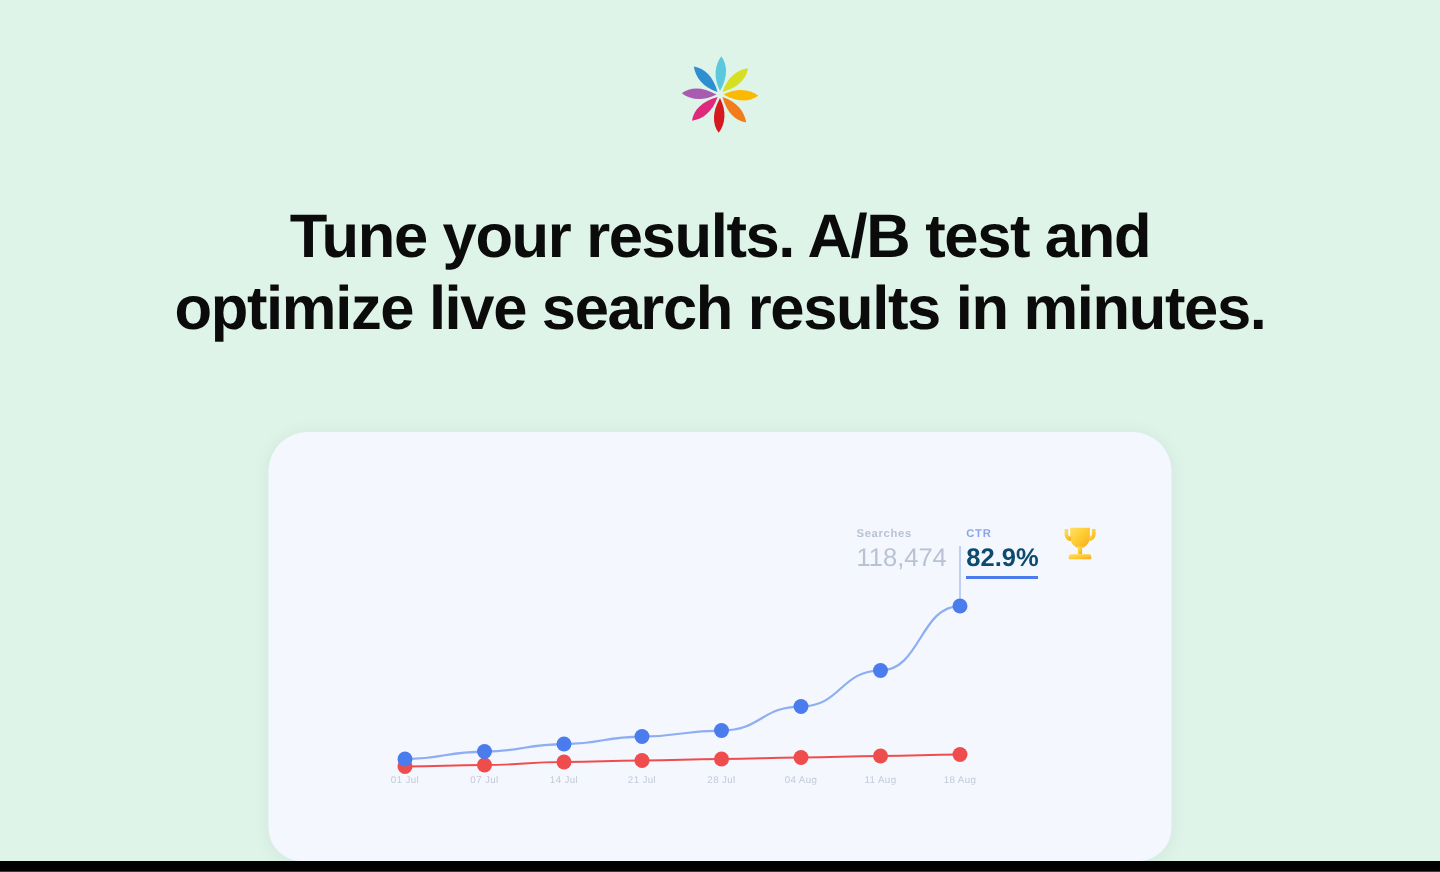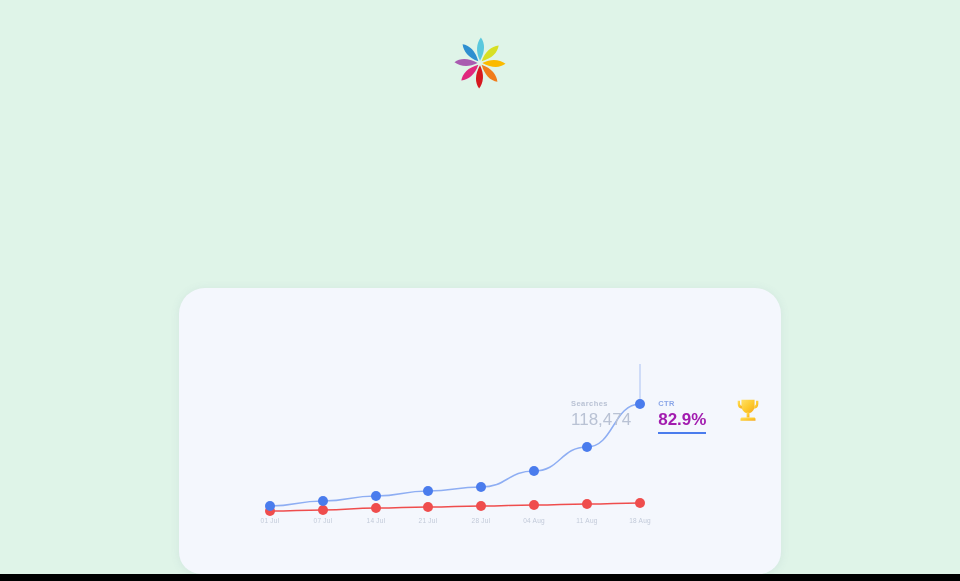--- a/index.html
+++ b/index.html
@@ -51,40 +51,39 @@
     background:#f4f7fd;
     border-radius:26px 26px 22px 22px;
     box-shadow:0 1px 10px rgba(90,110,150,0.10);
     overflow:hidden;
   }
 
   
   .stats {
     position:absolute; left:392px; top:62px;
     display:flex; align-items:flex-start;
-    gap:27px;
-    margin-top:48px;
+    gap:13px;
   }
   .stat { display:flex; flex-direction:column; }
   .stat-label {
     font-size:7.5px;
     letter-spacing:0.45px;
     font-weight:bold;
     line-height:11px;
   }
   .stat-value {
     font-size:17px;
     line-height:21px;
     font-weight:normal;
   }
   .stat.searches .stat-label { color:#b9c2d4; }
   .stat.searches .stat-value { color:#b9c2d4; }
   .stat.ctr .stat-label { color:#8aa6e8; }
   .stat.ctr .stat-value {
-    color:#a21caf; font-weight:bold;
+    color:#0c4a6e; font-weight:bold;
     border-bottom:2px solid #4a7ced;
     padding-bottom:2px;
   }
   .trophy { width:30px; height:30px; display:block; margin-top:-2px; }
 
   
   .chart { position:absolute; left:0; top:0; width:602px; height:286px; }
 
   .axis-labels {
     position:absolute; left:0; top:229px;
@@ -128,20 +127,24 @@
         <g transform="rotate(270)">
             <path d="M0,-4 C9,-20 9,-34 1.5,-44 C-6,-34 -8,-20 0,-4 Z" fill="#a95bb0"></path>
           </g>
         <g transform="rotate(315)">
             <path d="M0,-4 C9,-20 9,-34 1.5,-44 C-6,-34 -8,-20 0,-4 Z" fill="#2e8fd0"></path>
           </g>
       </g>
     </svg>
   </div>
 
+  <h1 class="headline">
+    <span class="ln">Tune your results. A/B test and</span>
+    <span class="ln">optimize live search results in minutes.</span>
+  </h1>
 
   <div class="card">
 
     <svg class="chart" viewBox="0 0 602 286">
 
       <line id="indicator" x1="461" y1="76" x2="461" y2="116" stroke="#bfd0f5" stroke-width="1.4"></line>
 
       <path id="line-red" fill="none" stroke="#ef4d4d" stroke-width="1.3" d="M91,223 C117.5,223 117.5,222 144,222 C170.5,222 170.5,220 197,220 C223,220 223,219 249,219 C275.5,219 275.5,218 302,218 C328.5,218 328.5,217 355,217 C381.5,217 381.5,216 408,216 C434.5,216 434.5,215 461,215"></path>
       <path id="line-blue" fill="none" stroke="#8eaef3" stroke-width="1.5" d="M91,218 C117.5,218 117.5,213 144,213 C170.5,213 170.5,208 197,208 C223,208 223,203 249,203 C275.5,203 275.5,199 302,199 C328.5,199 328.5,183 355,183 C381.5,183 381.5,159 408,159 C434.5,159 434.5,116 461,116"></path>
 

